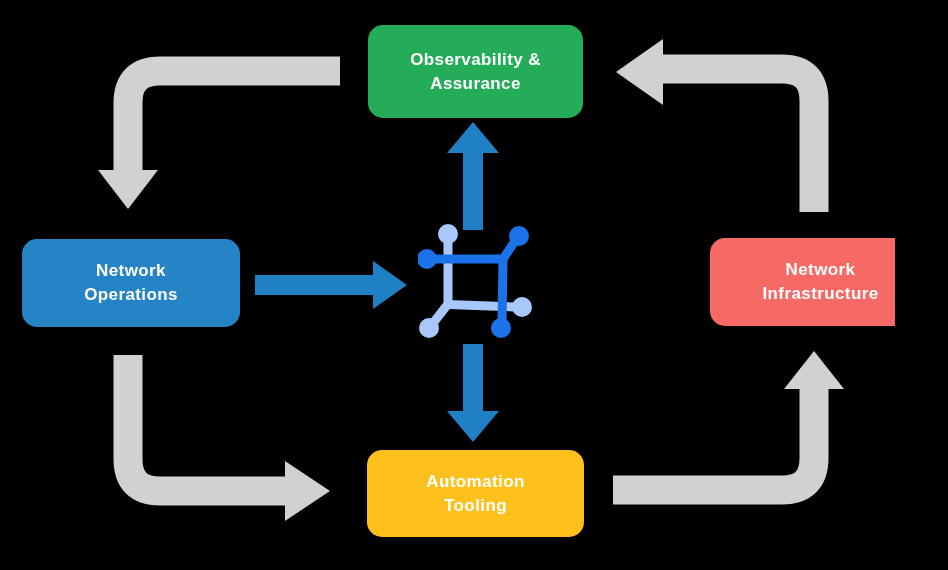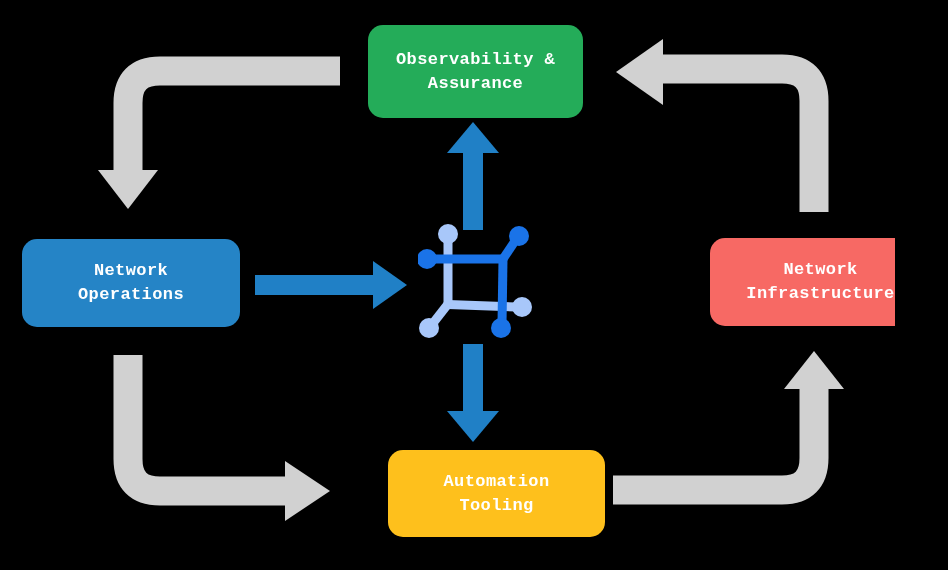--- a/index.html
+++ b/index.html
@@ -5,21 +5,21 @@
   html, body {
     margin: 0;
     padding: 0;
     background: #000000;
   }
   #canvas {
     position: relative;
     width: 895px;
     height: 570px;
     overflow: hidden;
-    font-family: Liberation Mono, monospace;
+    font-family: Liberation Sans, sans-serif;
   }
   #arrow-layer, #icon-layer {
     position: absolute;
     left: 0;
     top: 0;
   }
   .node {
     position: absolute;
     border-radius: 15px;
     display: flex;
@@ -29,21 +29,21 @@
     color: #ffffff;
     font-size: 17px;
     font-weight: 700;
     letter-spacing: 0.4px;
     line-height: 24px;
     white-space: pre-line;
   }
   #node-observability { left: 368px; top: 25px;  width: 215px; height: 93px; }
   #node-operations    { left: 22px;  top: 239px; width: 218px; height: 88px; }
   #node-infrastructure{ left: 710px; top: 238px; width: 221px; height: 88px; }
-  #node-automation    { left: 388px; top: 450px; width: 217px; height: 87px; text-align: center; }
+  #node-automation    { left: 367px; top: 450px; width: 217px; height: 87px; text-align: center; }
   #center-icon {
     position: absolute;
     left: 418px;
     top: 222px;
     width: 117px;
     height: 120px;
   }
 </style>
 </head>
 <body>

